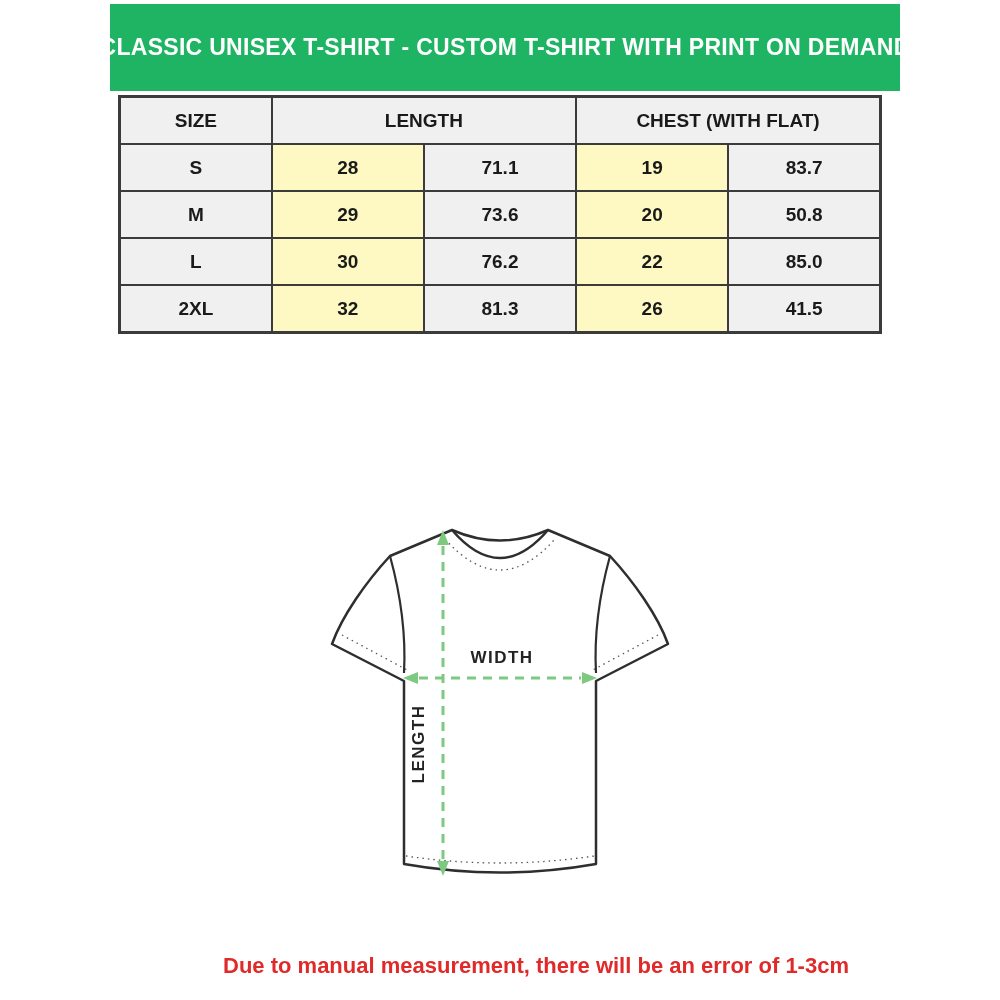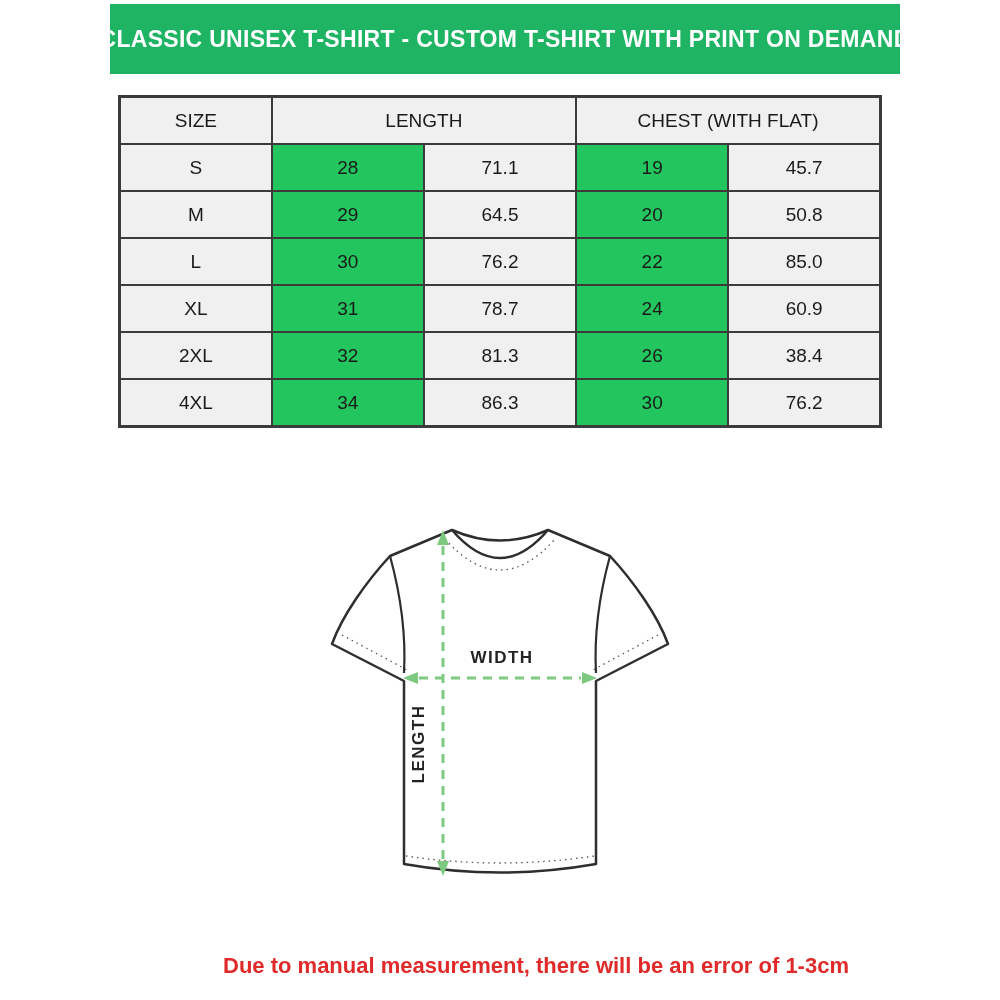--- a/index.html
+++ b/index.html
@@ -2,39 +2,39 @@
 <html><head>
 <meta charset="utf-8">
 <style>
   html,body{margin:0;padding:0;}
   body{
     width:1000px;height:1000px;position:relative;background:#ffffff;
     font-family:"Liberation Sans",sans-serif;overflow:hidden;
   }
   
   .banner{
-    position:absolute;left:110px;top:4px;width:790px;height:70px;
+    position:absolute;left:110px;top:4px;width:790px;height:87px;
     background:#1eb463;display:flex;align-items:center;justify-content:center;
   }
   .banner-title{
     color:#ffffff;font-weight:bold;font-size:23px;letter-spacing:0.3px;
     text-align:center;white-space:nowrap;
   }
   
   .size-table{
     position:absolute;left:118px;top:95px;width:764px;
     border-collapse:collapse;table-layout:fixed;
     border:3px solid #3b3b3b;
   }
   .size-table th,.size-table td{
     border:2px solid #3b3b3b;text-align:center;vertical-align:middle;
-    font-weight:normal;font-size:19px;color:#1a1a1a;height:45px;padding:0;
+    font-weight:bold;font-size:19px;color:#1a1a1a;height:45px;padding:0;
   }
   .c-gray{background:#f0f0f0;}
-  .c-white{background:#22c55e;}
+  .c-white{background:#fef9c3;}
   
   .diagram{position:absolute;left:320px;top:518px;width:360px;height:372px;}
   .diagram svg{display:block;}
   .dim-label{
     font-family:"Liberation Sans",sans-serif;font-size:17px;font-weight:bold;
     fill:#232323;letter-spacing:1.5px;
   }
   
   .footer-note{
     position:absolute;left:0;top:953px;width:1000px;text-align:center;
@@ -62,56 +62,42 @@
       <th class="c-gray" colspan="2">LENGTH</th>
       <th class="c-gray" colspan="2">CHEST (WITH FLAT)</th>
     </tr>
   </thead>
   <tbody>
     <tr>
       <td class="c-gray">S</td>
       <td class="c-white">28</td>
       <td class="c-gray">71.1</td>
       <td class="c-white">19</td>
-      <td class="c-gray">45.7</td>
+      <td class="c-gray">83.7</td>
     </tr>
     <tr>
       <td class="c-gray">M</td>
       <td class="c-white">29</td>
-      <td class="c-gray">64.5</td>
+      <td class="c-gray">73.6</td>
       <td class="c-white">20</td>
       <td class="c-gray">50.8</td>
     </tr>
     <tr>
       <td class="c-gray">L</td>
       <td class="c-white">30</td>
       <td class="c-gray">76.2</td>
       <td class="c-white">22</td>
       <td class="c-gray">85.0</td>
     </tr>
     <tr>
-      <td class="c-gray">XL</td>
-      <td class="c-white">31</td>
-      <td class="c-gray">78.7</td>
-      <td class="c-white">24</td>
-      <td class="c-gray">60.9</td>
-    </tr>
-    <tr>
       <td class="c-gray">2XL</td>
       <td class="c-white">32</td>
       <td class="c-gray">81.3</td>
       <td class="c-white">26</td>
-      <td class="c-gray">38.4</td>
-    </tr>
-    <tr>
-      <td class="c-gray">4XL</td>
-      <td class="c-white">34</td>
-      <td class="c-gray">86.3</td>
-      <td class="c-white">30</td>
-      <td class="c-gray">76.2</td>
+      <td class="c-gray">41.5</td>
     </tr>
   </tbody>
 </table>
 
 <div class="diagram">
   <svg width="360" height="372" viewBox="0 0 360 372" xmlns="http://www.w3.org/2000/svg">
 
     <g>
       <path d="M132,12 L70,38 C46,64 22,98 12,126 L84,163 L84,346 Q180,363 276,346 L276,163 L348,126 C338,98 314,64 290,38 L228,12 Q180,33 132,12 Z" fill="#ffffff" stroke="#2e2e2e" stroke-width="2.5" stroke-linejoin="round"></path>
 

